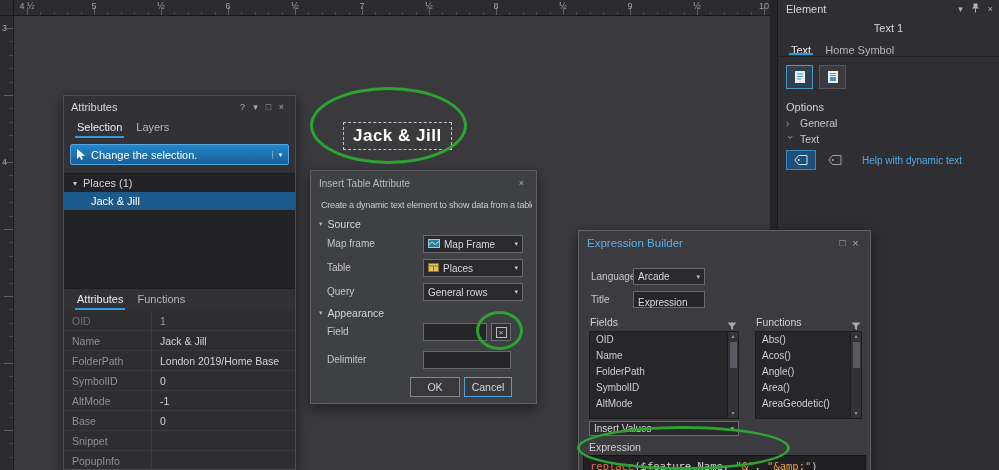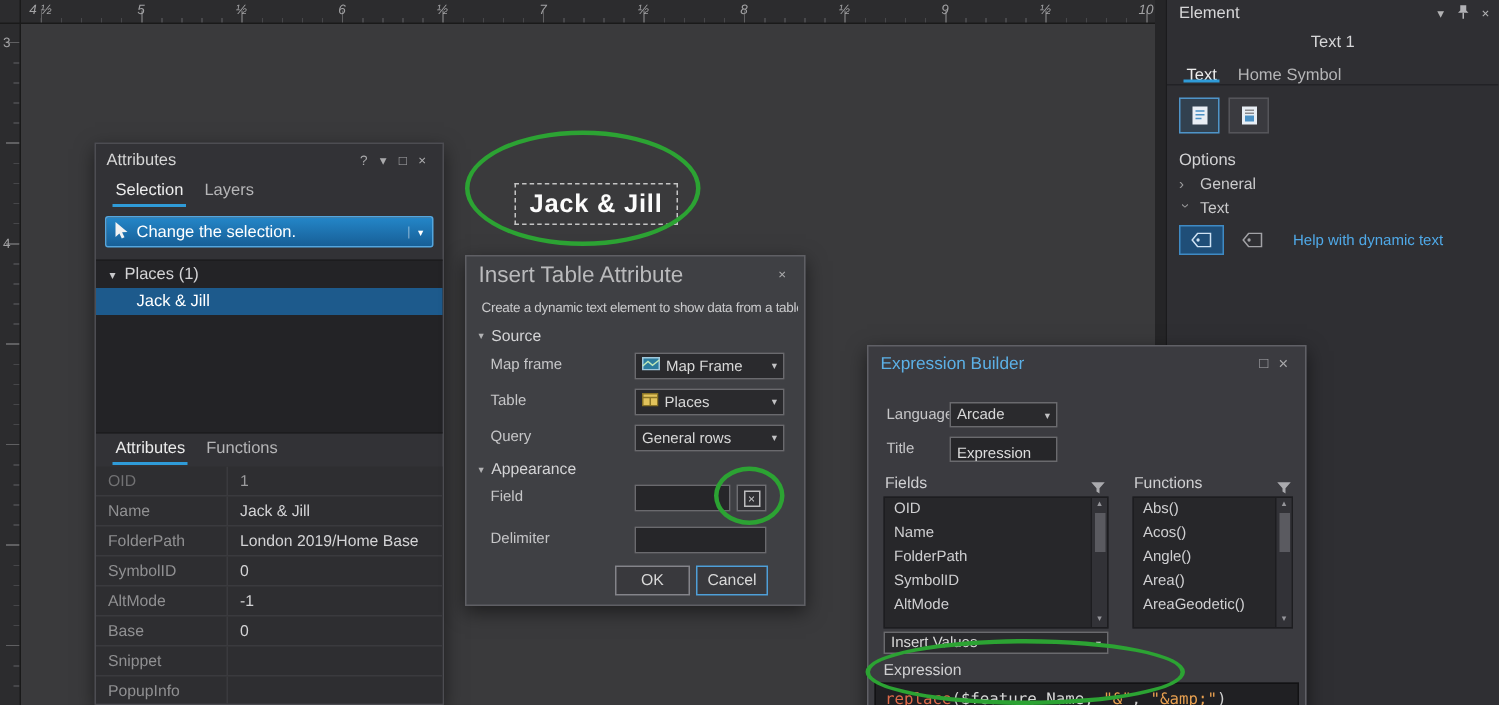--- a/index.html
+++ b/index.html
@@ -11,21 +11,21 @@
   .corner { position:absolute; left:0; top:0; width:14px; height:16px; background:#2c2c2e;
             border-right:1px solid #1a1a1a; border-bottom:1px solid #1a1a1a; }
   .hruler { position:absolute; left:14px; top:0; width:756px; height:16px; background-color:#2c2c2e;
             border-bottom:1px solid #1a1a1a;
             background-image:
               repeating-linear-gradient(90deg,#606062 0 1px,transparent 1px 67px),
               repeating-linear-gradient(90deg,#47474a 0 1px,transparent 1px 13.4px);
             background-size:756px 9px,756px 4px;
             background-position:13px 7px,13px 12px;
             background-repeat:no-repeat,no-repeat; }
-  .hl { position:absolute; top:1px; transform:translateX(-50%); font-size:9px; color:#a2a2a4;font-style:italic; }
+  .hl { position:absolute; top:1px; transform:translateX(-50%); font-size:9px; color:#a2a2a4; }
   .vruler { position:absolute; left:0; top:16px; width:14px; height:454px; background-color:#2c2c2e;
             border-right:1px solid #1a1a1a;
             background-image:
               repeating-linear-gradient(180deg,#606062 0 1px,transparent 1px 67px),
               repeating-linear-gradient(180deg,#47474a 0 1px,transparent 1px 13.4px);
             background-size:9px 454px,4px 454px;
             background-position:right 0 top 12px,right 0 top 12px;
             background-repeat:no-repeat,no-repeat; }
   .vl { position:absolute; left:2px; font-size:9px; color:#a2a2a4; }
 
@@ -79,21 +79,21 @@
   .attr-table { position:absolute; left:0; top:215px; right:0; bottom:0; background:#2e2e31; overflow:hidden; }
   .arow { height:20px; display:flex; align-items:stretch; border-bottom:1px solid #3a3a3e; font-size:10.5px; }
   .arow .k { width:88px; padding-left:8px; color:#909092; border-right:1px solid #3a3a3e;
              display:flex; align-items:center; }
   .arow .v { flex:1; padding-left:8px; color:#d3d3d5; display:flex; align-items:center; }
   .arow.dim .k { color:#717173; } .arow.dim .v { color:#9b9b9d; }
 
   
   #ins-dlg { left:310px; top:170px; width:227px; height:234px; z-index:20; background:#3f4044; border-color:#5f5f64; }
   .dlg-title { height:24px; display:flex; align-items:center; padding:0 8px; }
-  .dlg-title .t { flex:1; font-size:15px; color:#bababc; }
+  .dlg-title .t { flex:1; font-size:10px; color:#bababc; }
   .ins-desc { position:absolute; left:10px; top:29px; right:4px; font-size:9px; letter-spacing:-.2px;
               color:#cacacc; white-space:nowrap; overflow:hidden; }
   .xbtn { position:absolute; left:180px; top:152px; width:20px; height:18px; background:#303034;
           border:1px solid #6e6e72; display:flex; align-items:center; justify-content:center; }
   .xbtn .bx { width:11px; height:11px; border:1px solid #bcbcbe; color:#cacacc; font-size:8px;
               line-height:9px; text-align:center; }
 
   
   #exp-dlg { left:578px; top:230px; width:293px; height:246px; z-index:30; background:#3b3b40; border-color:#606066; }
   #exp-dlg .dlg-title .t { color:#5cb0e6; font-size:11.5px; }

